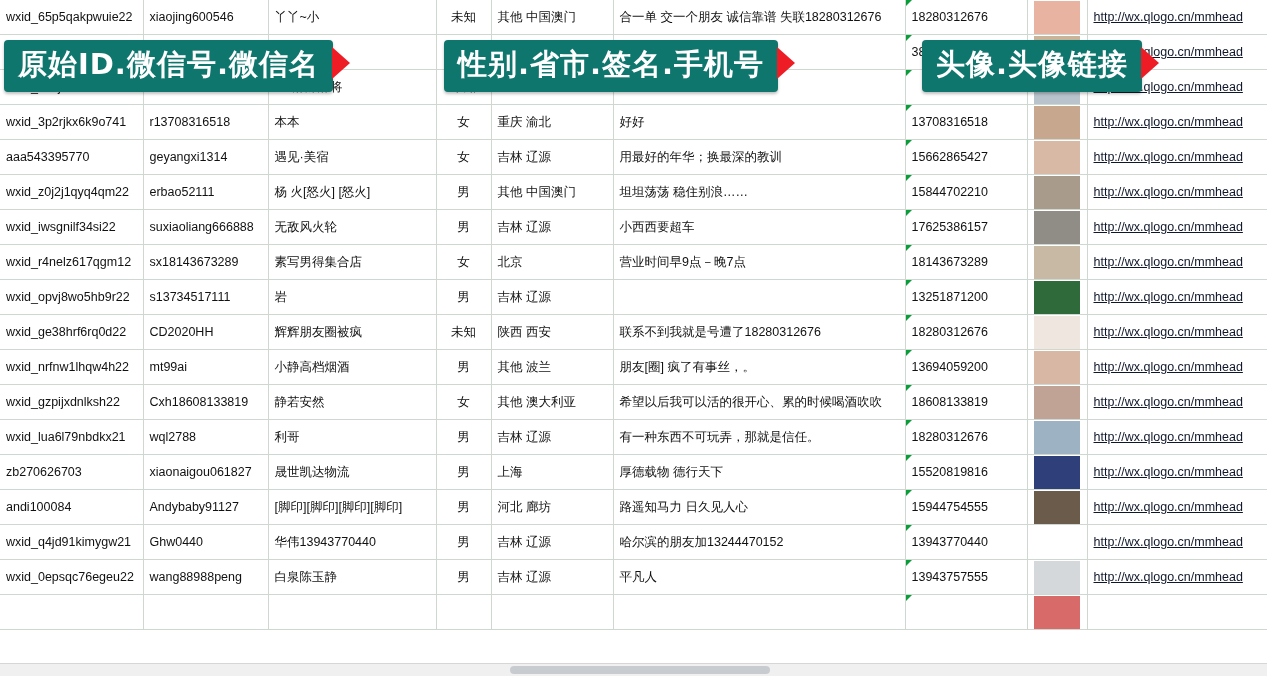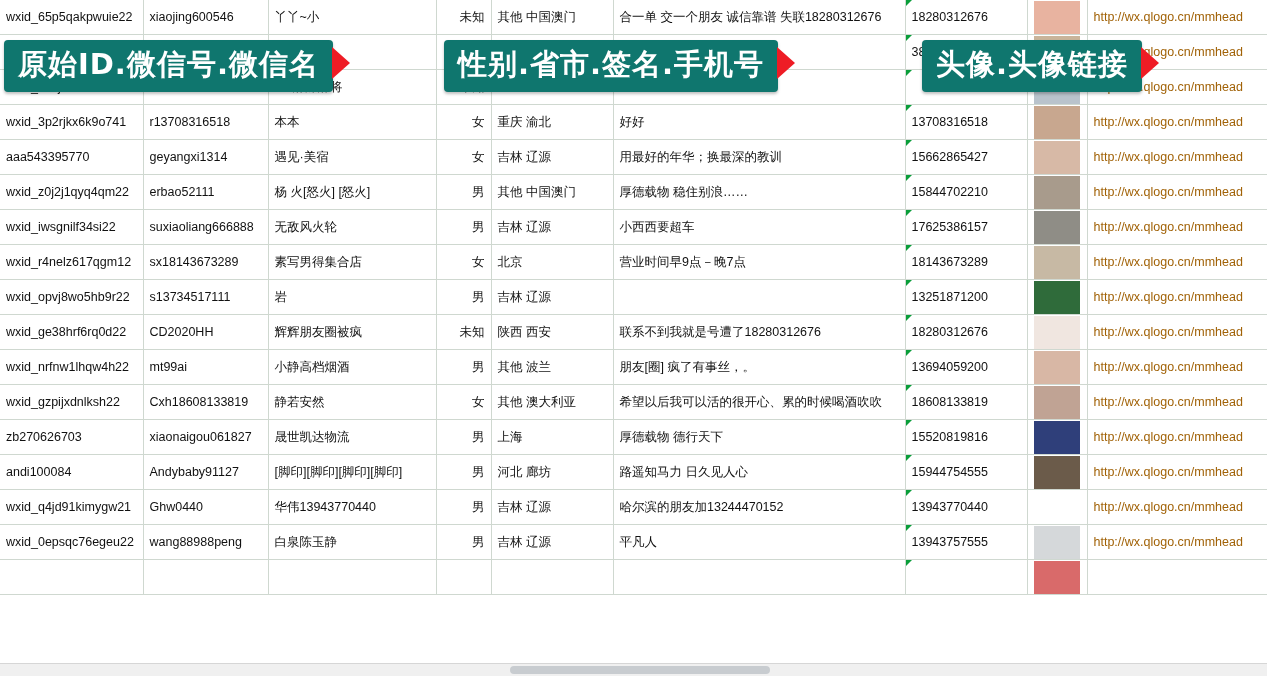--- a/index.html
+++ b/index.html
@@ -42,22 +42,22 @@
   col.c-id    { width: 143px; }
   col.c-wx    { width: 125px; }
   col.c-name  { width: 168px; }
   col.c-sex   { width: 55px; }
   col.c-prov  { width: 122px; }
   col.c-sign  { width: 292px; }
   col.c-phone { width: 122px; }
   col.c-av    { width: 60px; }
   col.c-link  { width: 180px; }
 
-  td.cell-sex   { text-align: right; }
-  td.cell-link  { color: #a16207; }
+  td.cell-sex   { text-align: center; }
+  td.cell-link  { color: #0f172a; text-decoration: underline; }
   td.cell-avatar{ padding: 0; text-align: center; }
 
   .avatar {
     width: 46px;
     height: 33px;
     margin: 0 auto;
     display: block;
     background: #cfd3d6;
   }
 
@@ -196,21 +196,21 @@
             <span class="avatar" style="background: rgb(215, 185, 166);"></span>
           </td>
           <td class="cell-link">http://wx.qlogo.cn/mmhead</td>
         </tr>
         <tr>
           <td class="cell-id">wxid_z0j2j1qyq4qm22</td>
           <td class="cell-wx">erbao52111</td>
           <td class="cell-name">杨 火[怒火] [怒火]</td>
           <td class="cell-sex">男</td>
           <td class="cell-prov">其他 中国澳门</td>
-          <td class="cell-sign">厚德载物 稳住别浪……</td>
+          <td class="cell-sign">坦坦荡荡 稳住别浪……</td>
           <td class="cell-phone corner">15844702210</td>
           <td class="cell-avatar">
             <span class="avatar" style="background: rgb(168, 155, 140);"></span>
           </td>
           <td class="cell-link">http://wx.qlogo.cn/mmhead</td>
         </tr>
         <tr>
           <td class="cell-id">wxid_iwsgnilf34si22</td>
           <td class="cell-wx">suxiaoliang666888</td>
           <td class="cell-name">无敌风火轮</td>
@@ -278,20 +278,33 @@
         <tr>
           <td class="cell-id">wxid_gzpijxdnlksh22</td>
           <td class="cell-wx">Cxh18608133819</td>
           <td class="cell-name">静若安然</td>
           <td class="cell-sex">女</td>
           <td class="cell-prov">其他 澳大利亚</td>
           <td class="cell-sign">希望以后我可以活的很开心、累的时候喝酒吹吹</td>
           <td class="cell-phone corner">18608133819</td>
           <td class="cell-avatar">
             <span class="avatar" style="background: rgb(192, 163, 148);"></span>
+          </td>
+          <td class="cell-link">http://wx.qlogo.cn/mmhead</td>
+        </tr>
+        <tr>
+          <td class="cell-id">wxid_lua6l79nbdkx21</td>
+          <td class="cell-wx">wql2788</td>
+          <td class="cell-name">利哥</td>
+          <td class="cell-sex">男</td>
+          <td class="cell-prov">吉林 辽源</td>
+          <td class="cell-sign">有一种东西不可玩弄，那就是信任。</td>
+          <td class="cell-phone corner">18280312676</td>
+          <td class="cell-avatar">
+            <span class="avatar" style="background: rgb(157, 178, 195);"></span>
           </td>
           <td class="cell-link">http://wx.qlogo.cn/mmhead</td>
         </tr>
         <tr>
           <td class="cell-id">zb270626703</td>
           <td class="cell-wx">xiaonaigou061827</td>
           <td class="cell-name">晟世凯达物流</td>
           <td class="cell-sex">男</td>
           <td class="cell-prov">上海</td>
           <td class="cell-sign">厚德载物 德行天下</td>

